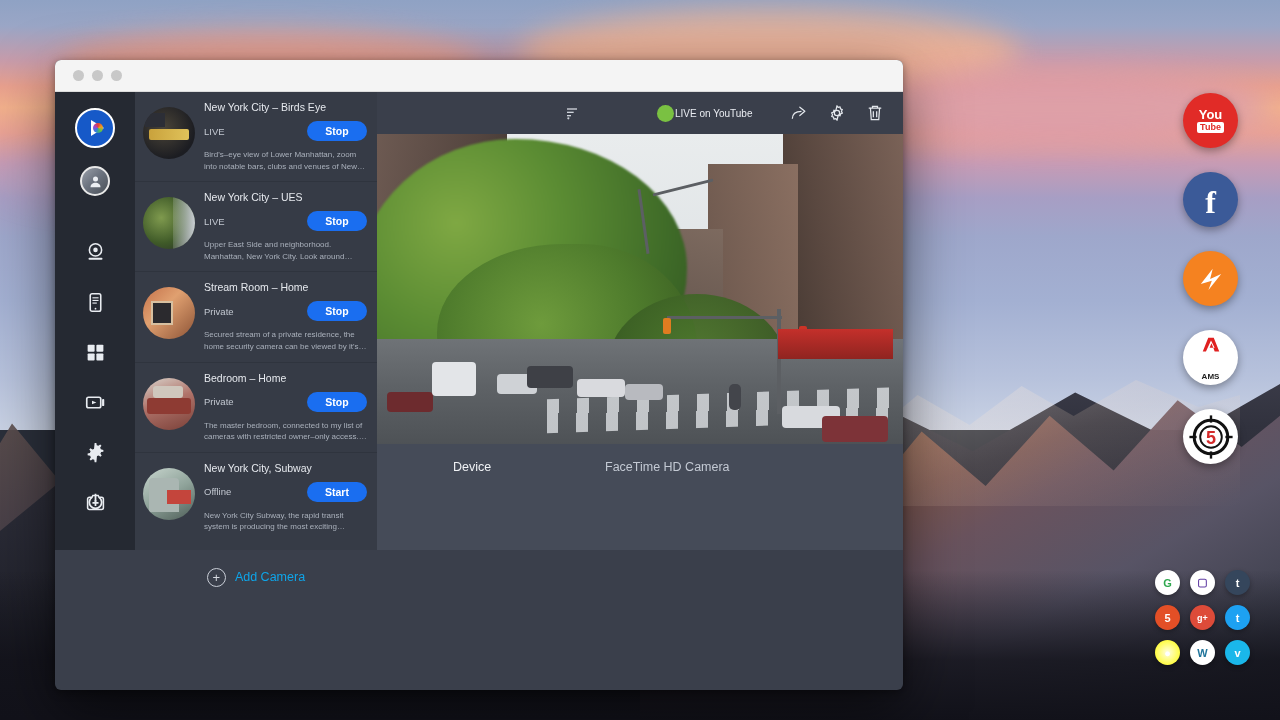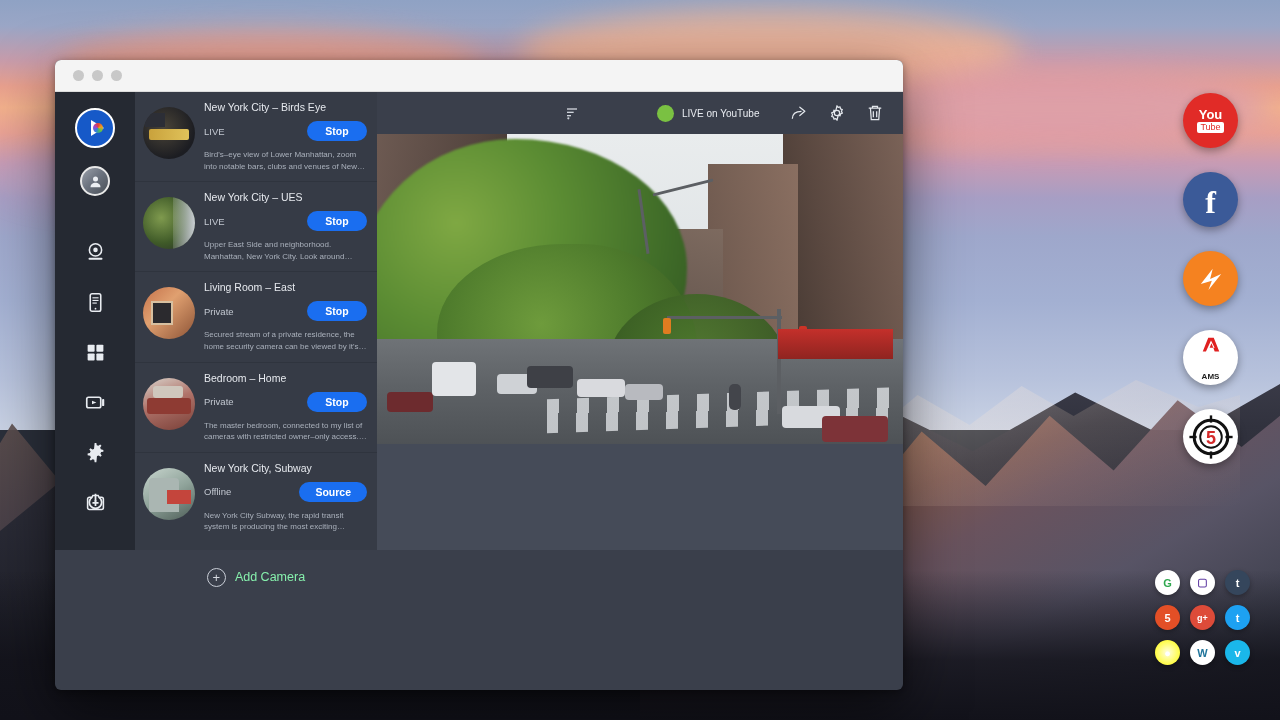--- a/index.html
+++ b/index.html
@@ -152,31 +152,31 @@
   .add-camera {
     display: flex; align-items: center; justify-content: center; gap: 9px;
     padding: 26px 0 0 0; cursor: pointer;
   }
   .add-circle {
     width: 19px; height: 19px; border-radius: 50%;
     border: 1.3px solid #c9ced7; color: #d6dae1;
     display: flex; align-items: center; justify-content: center;
     font-size: 13px; line-height: 1;
   }
-  .add-label { font-size: 12.5px; color: #86efac; }
+  .add-label { font-size: 12.5px; color: #0ea5e9; }
 
   
   .main { flex: 1; background: #454b58; display: flex; flex-direction: column; }
   .toolbar {
     height: 42px; background: #3a3f4b; display: flex; align-items: center;
     padding: 0 18px; gap: 14px;
   }
   .tb-left-icon { color: #cfd4dc; display: flex; align-items: center; cursor: pointer; }
   .tb-left-icon svg { width: 16px; height: 16px; fill: currentColor; }
-  .live-group { display: flex; align-items: center; gap: 8px; margin-left: 62px; }
+  .live-group { display: flex; align-items: center; gap: 1px; margin-left: 62px; }
   .live-dot { width: 17px; height: 17px; border-radius: 50%; background: #7ac142; }
   .live-label { font-size: 10px; color: #e9ecf1; }
   .tb-right { margin-left: auto; display: flex; align-items: center; gap: 18px; }
   .tb-right .ti { color: #e3e7ec; cursor: pointer; display: flex; }
   .tb-right .ti svg { width: 20px; height: 20px; fill: none; stroke: currentColor; stroke-width: 1.5; }
 
   
   .video {
     height: 310px; position: relative; overflow: hidden; background: #8a8f92;
   }
@@ -390,21 +390,21 @@
           </div>
           <div class="cam-desc">Upper East Side and neighborhood. Manhattan, New York City. Look around Central Park, the ...</div>
         </div>
       </div>
 
       <div class="cam-row">
         <div class="cam-thumb" style="background:linear-gradient(135deg,#c4714a,#e0a070 40%,#8c5336 100%);">
           <div style="position:absolute;left:8px;top:14px;width:22px;height:24px;background:#2b2a2e;border:2px solid #d8c0a0;"></div>
         </div>
         <div class="cam-info">
-          <div class="cam-title">Living Room – East</div>
+          <div class="cam-title">Stream Room – Home</div>
           <div class="cam-statusline">
             <span class="cam-status">Private</span>
             <button class="cam-btn">Stop</button>
           </div>
           <div class="cam-desc">Secured stream of a private residence, the home security camera can be viewed by it's creator ...</div>
         </div>
       </div>
 
       <div class="cam-row">
         <div class="cam-thumb" style="background:linear-gradient(160deg,#d9d4cc,#b0736a 45%,#7a4038 100%);">
@@ -423,21 +423,21 @@
 
       <div class="cam-row" style="border-bottom:none;">
         <div class="cam-thumb" style="background:linear-gradient(150deg,#c9d6cf,#8fa39a 50%,#4d5d57 100%);">
           <div style="position:absolute;left:6px;top:10px;width:30px;height:34px;background:#aab6b2;border-radius:4px 4px 0 0;"></div>
           <div style="position:absolute;left:24px;top:22px;width:24px;height:14px;background:#c4453c;"></div>
         </div>
         <div class="cam-info">
           <div class="cam-title">New York City, Subway</div>
           <div class="cam-statusline">
             <span class="cam-status">Offline</span>
-            <button class="cam-btn">Source</button>
+            <button class="cam-btn">Start</button>
           </div>
           <div class="cam-desc">New York City Subway, the rapid transit system is producing the most exciting livestreams, we ...</div>
         </div>
       </div>
 
       <div class="add-camera">
         <div class="add-circle">+</div>
         <span class="add-label">Add Camera</span>
       </div>
     </div>
@@ -503,30 +503,34 @@
         <div class="v-car" style="left:55px;top:228px;width:44px;height:34px;background:#e3e5e8;"></div>
         <div class="v-car" style="left:120px;top:240px;width:40px;height:20px;background:#cfd2d6;"></div>
         <div class="v-car" style="left:150px;top:232px;width:46px;height:22px;background:#3e4046;"></div>
         <div class="v-car" style="left:405px;top:272px;width:58px;height:22px;background:#d8dade;"></div>
         <div class="v-car" style="left:445px;top:282px;width:66px;height:26px;background:#7d3338;"></div>
         <div class="v-car" style="left:352px;top:250px;width:12px;height:26px;background:#43454b;border-radius:5px;"></div>
       </div>
 
       <div class="infopane">
 
+        <div class="info-row">
+          <div class="info-label">Device</div>
+          <div class="info-value">FaceTime HD Camera</div>
+        </div>
       </div>
     </div>
   </div>
 
 </div>
 
 <div class="dock-main">
   <div class="dock-app" style="background:#e12b27;flex-direction:column;gap:1px;">
     <span style="font-size:13px;color:#fff;font-weight:bold;line-height:1">You</span>
-    <span style="font-size:9px;color:#e12b27;background:#fff;border-radius:2px;padding:0 3px;font-weight:normal;line-height:1.25">Tube</span>
+    <span style="font-size:9px;color:#e12b27;background:#fff;border-radius:2px;padding:0 3px;font-weight:bold;line-height:1.25">Tube</span>
   </div>
   <div class="dock-app" style="background:#3b5a98;">
     <span style="font-size:32px;color:#fff;font-family:'Liberation Serif',serif;font-weight:bold;line-height:1;margin-top:4px;">f</span>
   </div>
   <div class="dock-app" style="background:#f58220;">
     <svg viewBox="0 0 40 40" width="34" height="34">
         <path d="M8 26 L22 8 L19 20 L32 14 L17 33 L21 22 Z" fill="#fff"></path>
       </svg>
   </div>
   <div class="dock-app" style="background:#fff;flex-direction:column;gap:16px;">

